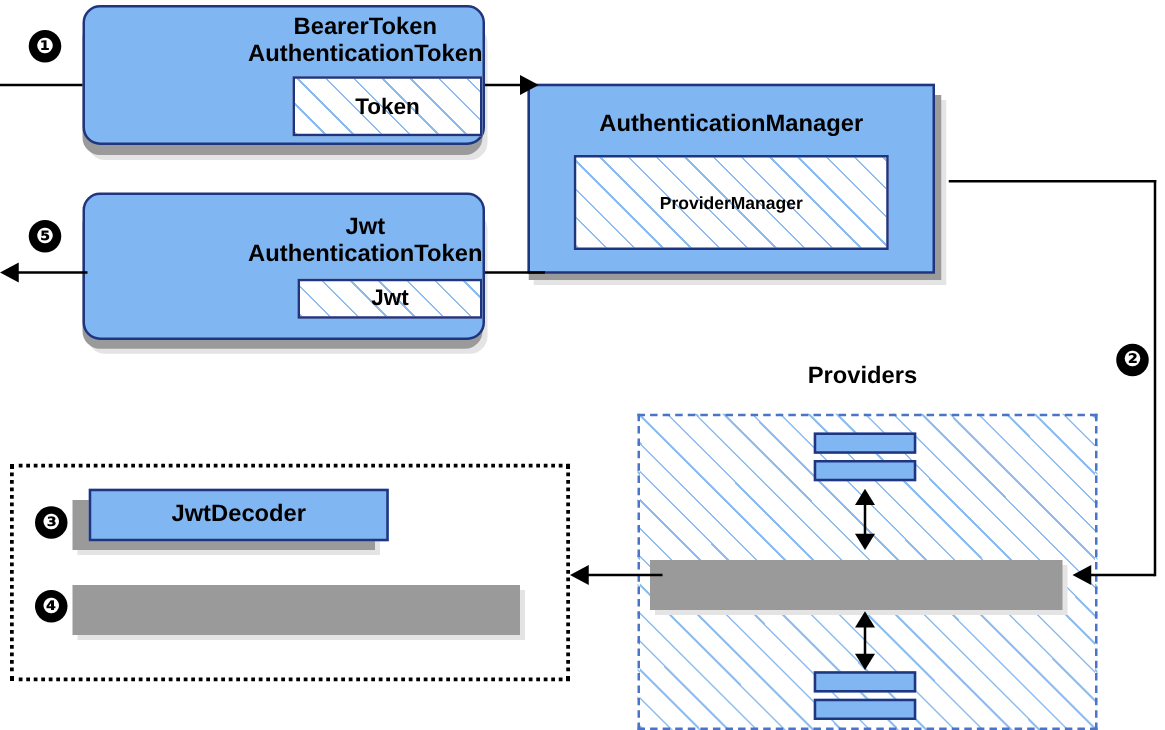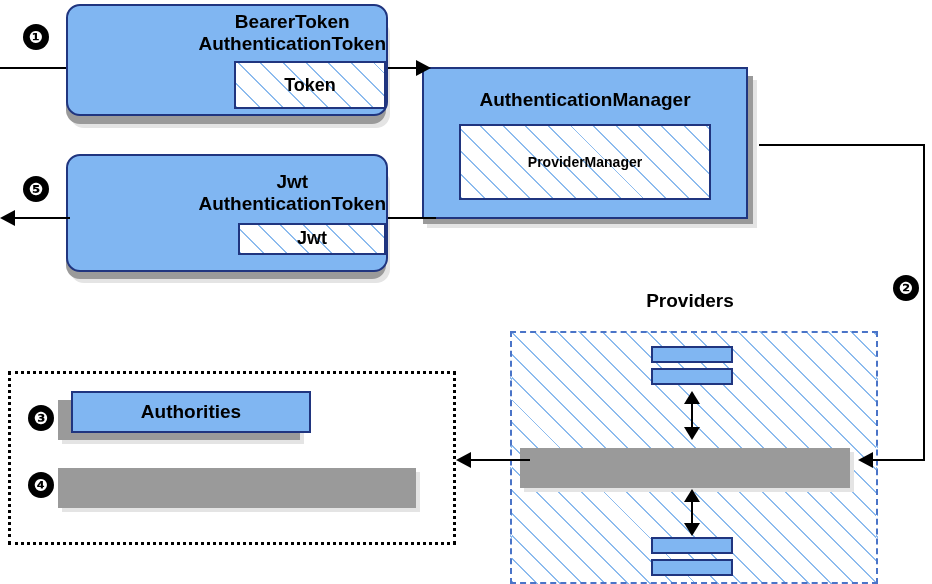--- a/index.html
+++ b/index.html
@@ -209,19 +209,19 @@
   <div class="abs arrow-left" style="left:456px; top:452px;"></div>
 
   <div class="abs dotted-region" style="left:8px; top:371px; width:448px; height:174px;"></div>
 
   <div class="abs step" style="left:28px; top:405px;">❸</div>
   <div class="abs step" style="left:28px; top:472px;">❹</div>
 
   <div class="abs shadow-light" style="left:62px; top:404px; width:242px; height:40px;"></div>
   <div class="abs shadow-dark" style="left:58px; top:400px; width:242px; height:40px;"></div>
   <div class="abs blue-box" style="left:71px; top:391px; width:240px; height:42px; font-size:19px;">
-    <span>Authorities</span>
+    <span>JwtDecoder</span>
   </div>
 
   <div class="abs shadow-light" style="left:62px; top:472px; width:358px; height:40px;"></div>
   <div class="abs shadow-dark" style="left:58px; top:468px; width:358px; height:40px;"></div>
 
 </div>
 
 </body></html>

